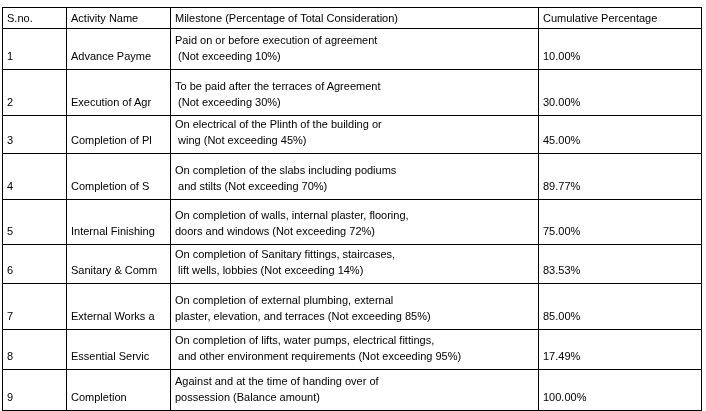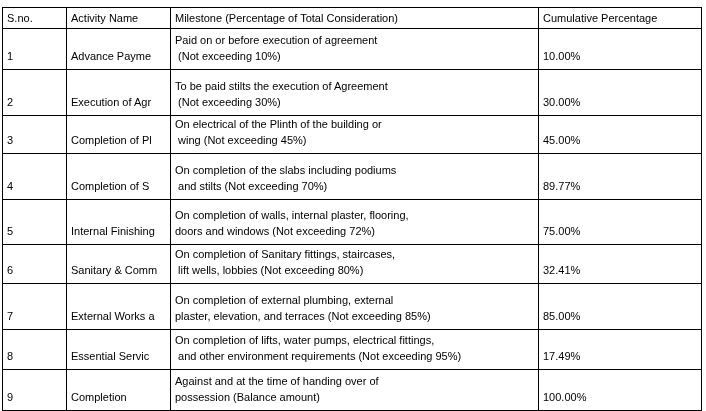--- a/index.html
+++ b/index.html
@@ -84,21 +84,21 @@
         <td class="c-milestone">
           <div class="ms-line">Paid on or before execution of agreement</div>
           <div class="ms-line"> (Not exceeding 10%)</div>
         </td>
         <td class="c-cumulative">10.00%</td>
       </tr>
       <tr class="r1">
         <td class="c-sno">2</td>
         <td class="c-activity">Execution of Agr</td>
         <td class="c-milestone">
-          <div class="ms-line">To be paid stilts the execution of Agreement</div>
+          <div class="ms-line">To be paid after the terraces of Agreement</div>
           <div class="ms-line"> (Not exceeding 30%)</div>
         </td>
         <td class="c-cumulative">30.00%</td>
       </tr>
       <tr class="r2">
         <td class="c-sno">3</td>
         <td class="c-activity">Completion of Pl</td>
         <td class="c-milestone">
           <div class="ms-line">On electrical of the Plinth of the building or</div>
           <div class="ms-line"> wing (Not exceeding 45%)</div>
@@ -121,23 +121,23 @@
           <div class="ms-line">On completion of walls, internal plaster, flooring,</div>
           <div class="ms-line">doors and windows (Not exceeding 72%)</div>
         </td>
         <td class="c-cumulative">75.00%</td>
       </tr>
       <tr class="r5">
         <td class="c-sno">6</td>
         <td class="c-activity">Sanitary &amp; Comm</td>
         <td class="c-milestone">
           <div class="ms-line">On completion of Sanitary fittings, staircases,</div>
-          <div class="ms-line"> lift wells, lobbies (Not exceeding 80%)</div>
+          <div class="ms-line"> lift wells, lobbies (Not exceeding 14%)</div>
         </td>
-        <td class="c-cumulative">32.41%</td>
+        <td class="c-cumulative">83.53%</td>
       </tr>
       <tr class="r6">
         <td class="c-sno">7</td>
         <td class="c-activity">External Works a</td>
         <td class="c-milestone">
           <div class="ms-line">On completion of external plumbing, external</div>
           <div class="ms-line">plaster, elevation, and terraces (Not exceeding 85%)</div>
         </td>
         <td class="c-cumulative">85.00%</td>
       </tr>

